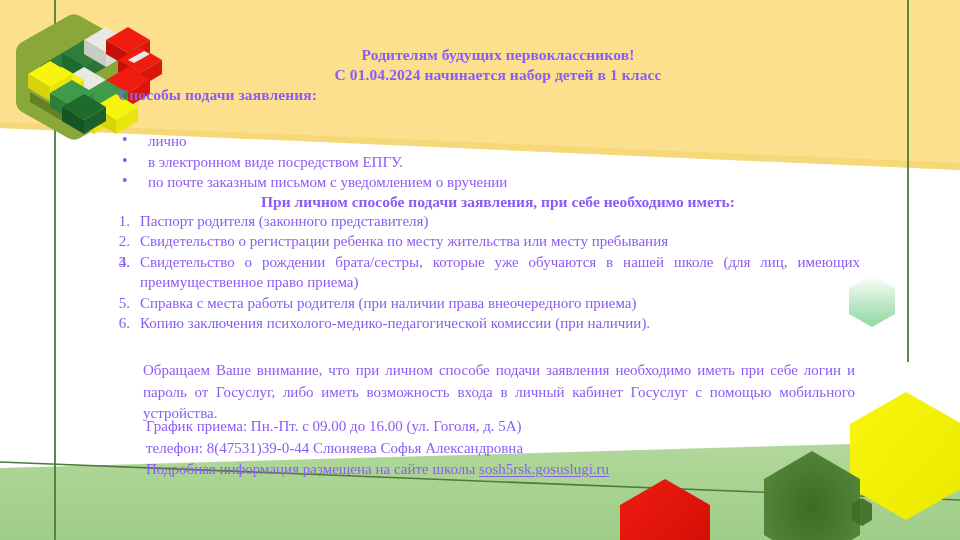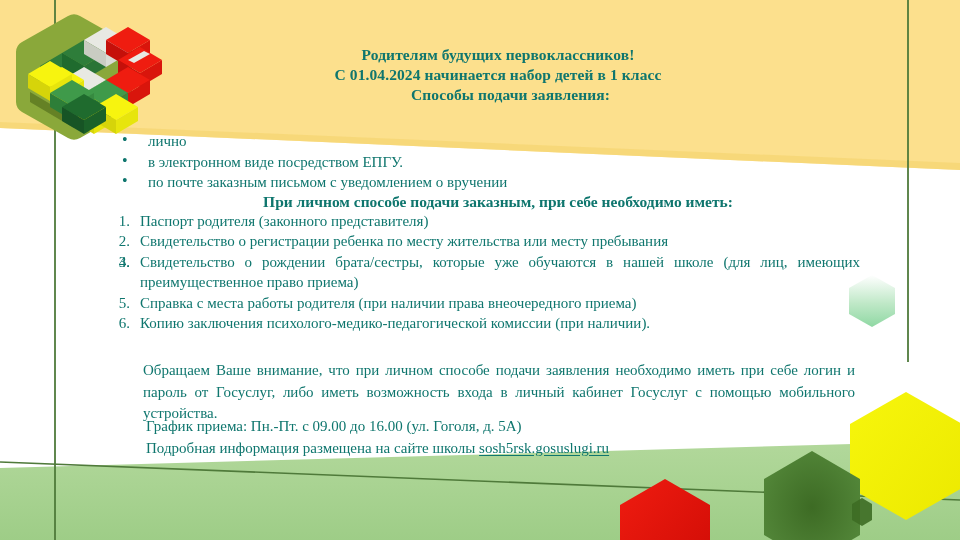--- a/index.html
+++ b/index.html
@@ -7,21 +7,21 @@
     padding: 0;
     background: #ffffff;
   }
   #slide {
     position: relative;
     width: 960px;
     height: 540px;
     overflow: hidden;
     background: #ffffff;
     font-family: "Liberation Serif", "DejaVu Serif", serif;
-    color: #0f766e;
+    color: #8b5cf6;
   }
 
   
   .bg-layer {
     position: absolute;
     inset: 0;
     width: 960px;
     height: 540px;
     pointer-events: none;
   }
@@ -33,21 +33,21 @@
     top: 45px;
     width: 760px;
     text-align: center;
     font-weight: bold;
     font-size: 15.5px;
     line-height: 20.2px;
     letter-spacing: 0.1px;
   }
   .header-line { display: block; white-space: nowrap; }
   .header-line.sub {
-    text-align: right;
+    text-align: left;
     padding-right: 268px;
   }
 
   
   .bullets {
     position: absolute;
     left: 108px;
     top: 131px;
     width: 720px;
     margin: 0;
@@ -273,21 +273,21 @@
     <span class="header-line">С 01.04.2024 начинается набор детей в 1 класс</span>
     <span class="header-line sub">Способы подачи заявления:</span>
   </div>
 
   <ul class="bullets">
     <li>лично</li>
     <li>в электронном виде посредством ЕПГУ.</li>
     <li>по почте заказным письмом с уведомлением о вручении</li>
   </ul>
 
-  <div class="subhead">При личном способе подачи заказным, при себе необходимо иметь:</div>
+  <div class="subhead">При личном способе подачи заявления, при себе необходимо иметь:</div>
 
   <ol class="numlist">
     <li>
       <span class="num">1.</span>
       <span>Паспорт родителя (законного представителя)</span>
     </li>
     <li>
       <span class="num">2.</span>
       <span>Свидетельство о регистрации ребенка по месту жительства или месту пребывания</span>
     </li>
@@ -305,18 +305,19 @@
     <li>
       <span class="num">6.</span>
       <span>Копию заключения психолого-медико-педагогической комиссии (при наличии).</span>
     </li>
   </ol>
 
   <div class="attention">Обращаем Ваше внимание, что при личном способе подачи заявления необходимо иметь при себе логин и пароль от Госуслуг, либо иметь возможность входа в личный кабинет Госуслуг с помощью мобильного устройства.</div>
 
   <div class="contacts">
     <div>График приема: Пн.-Пт. с 09.00 до 16.00 (ул. Гоголя, д. 5А)</div>
+    <div>телефон: 8(47531)39-0-44 Слюняева Софья Александровна</div>
     <div>
       <span>Подробная информация размещена на сайте школы </span><span class="link">sosh5rsk.gosuslugi.ru</span>
     </div>
   </div>
 
 </div>
 
 </body></html>

